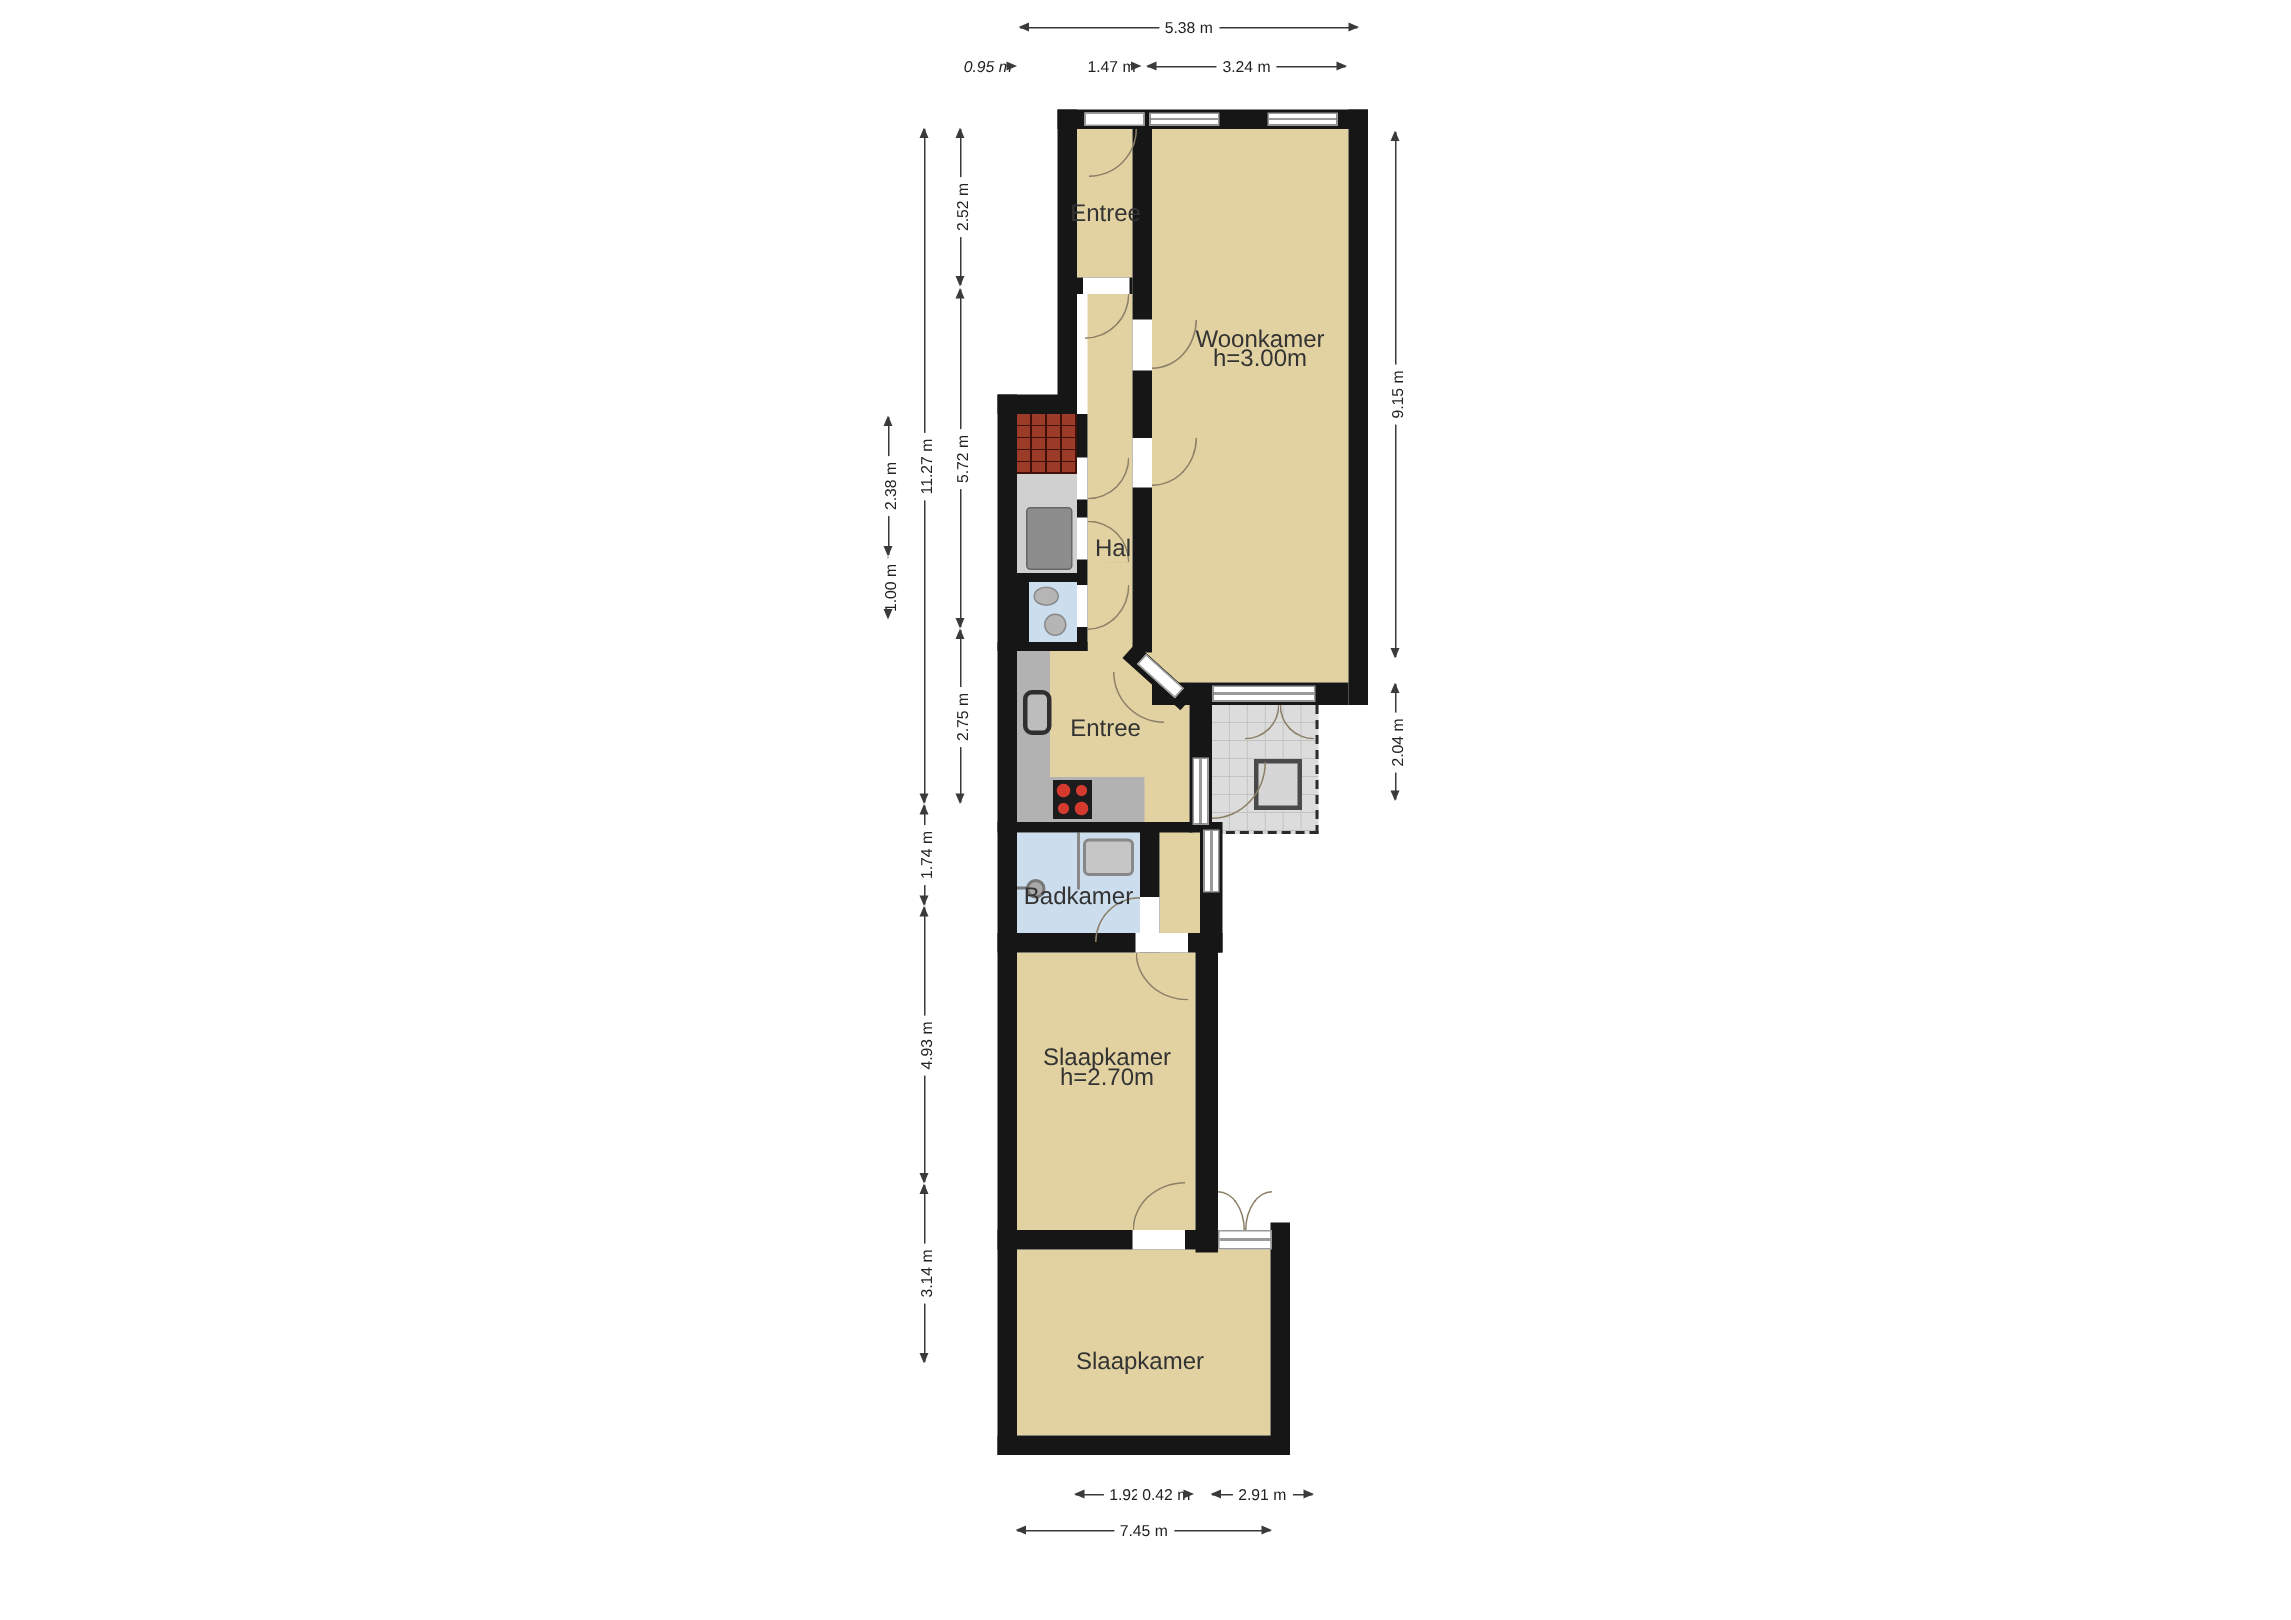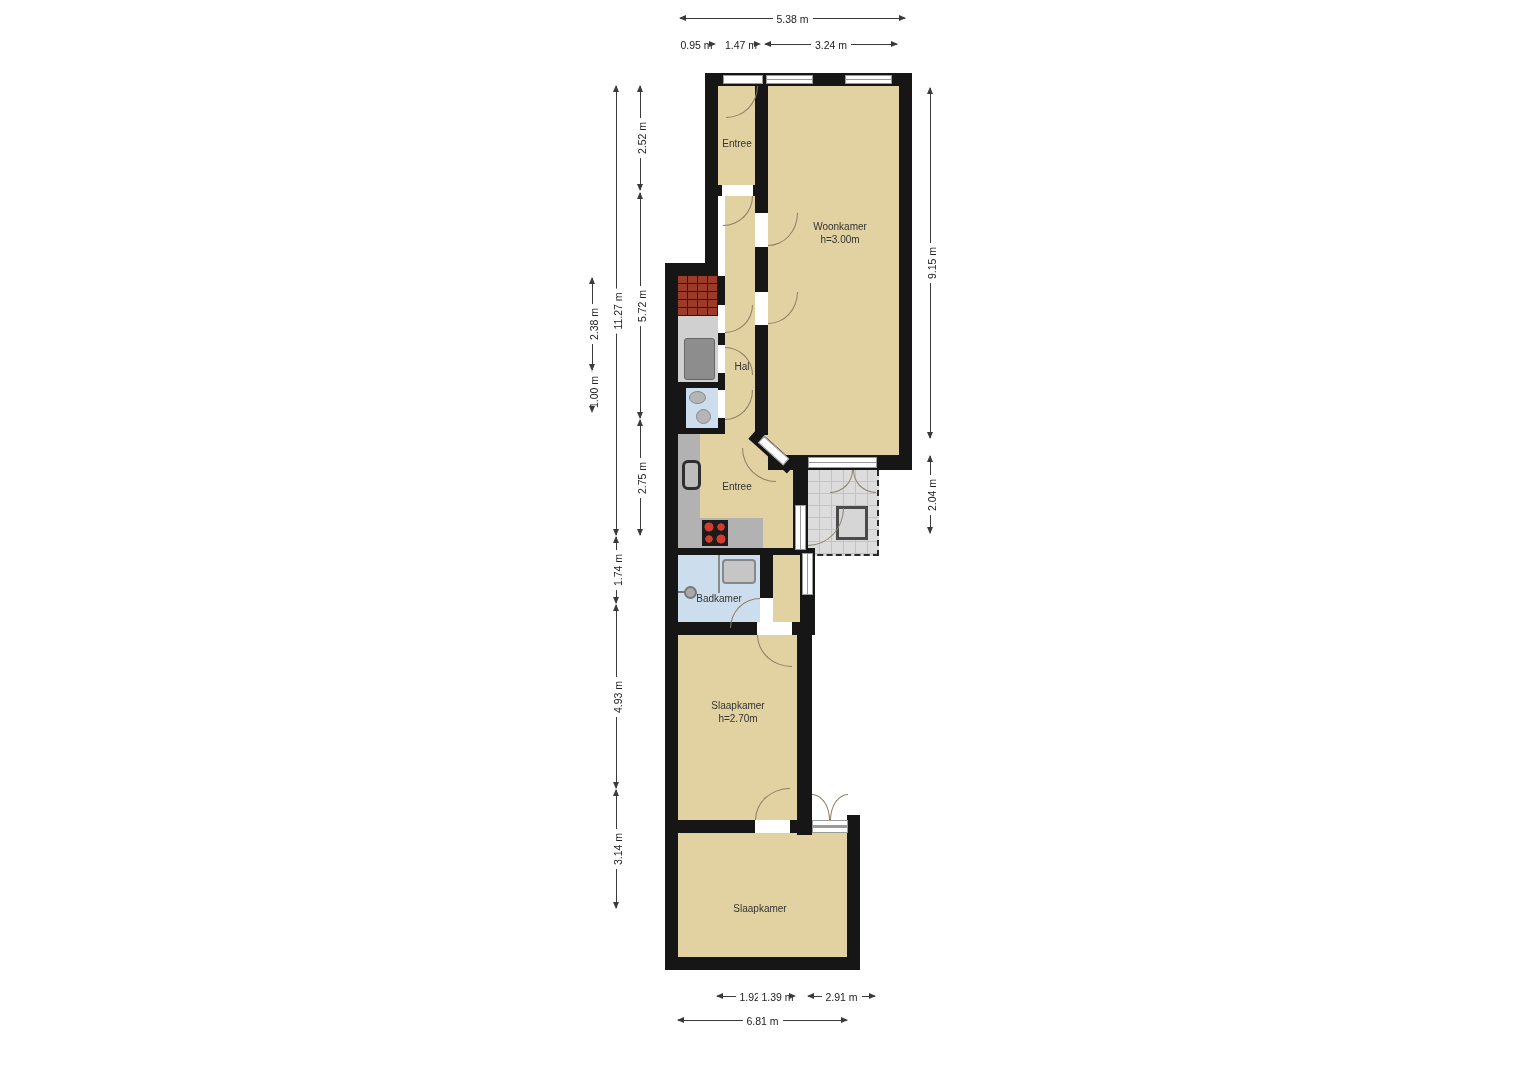--- a/index.html
+++ b/index.html
@@ -19,21 +19,21 @@
      border-right:2px dashed #2a2a2a;border-bottom:2px dashed #2a2a2a;box-sizing:border-box;}
   .win{position:absolute;background:#fff;border:1px solid #9a9a9a;box-sizing:border-box;}
   .win-h{background:linear-gradient(to bottom,#fff 40%,#9a9a9a 40%,#9a9a9a 60%,#fff 60%);}
   .win-v{background:linear-gradient(to right,#fff 40%,#9a9a9a 40%,#9a9a9a 60%,#fff 60%);}
   .open{position:absolute;background:#fff;}
   .arc{position:absolute;box-sizing:border-box;}
   .arc-br{border-right:1.5px solid #8b7f66;border-bottom:1.5px solid #8b7f66;border-radius:0 0 100% 0;}
   .arc-bl{border-left:1.5px solid #8b7f66;border-bottom:1.5px solid #8b7f66;border-radius:0 0 0 100%;}
   .arc-tl{border-left:1.5px solid #8b7f66;border-top:1.5px solid #8b7f66;border-radius:100% 0 0 0;}
   .arc-tr{border-right:1.5px solid #8b7f66;border-top:1.5px solid #8b7f66;border-radius:0 100% 0 0;}
-  .rlabel{position:absolute;transform:translate(-50%,-50%);font-size:10px;line-height:13px;
+  .rlabel{position:absolute;transform:translate(-50%,-50%);font-size:16px;line-height:13px;
           color:#333;text-align:center;white-space:nowrap;}
   .hdim{position:absolute;border-top:1px solid #3a3a3a;height:0;}
   .hdim::before{content:"";position:absolute;left:-1px;top:-4px;
       border-top:3.5px solid transparent;border-bottom:3.5px solid transparent;border-right:7px solid #3a3a3a;}
   .hdim::after{content:"";position:absolute;right:-1px;top:-4px;
       border-top:3.5px solid transparent;border-bottom:3.5px solid transparent;border-left:7px solid #3a3a3a;}
   .vdim{position:absolute;border-left:1px solid #3a3a3a;width:0;}
   .vdim::before{content:"";position:absolute;top:-1px;left:-4px;
       border-left:3.5px solid transparent;border-right:3.5px solid transparent;border-bottom:7px solid #3a3a3a;}
   .vdim::after{content:"";position:absolute;bottom:-1px;left:-4px;
@@ -149,21 +149,21 @@
   <div class="rlabel" style="left:719px;top:598px;text-align:center;"><span>Badkamer</span></div>
   <div class="rlabel" style="left:738px;top:712px;">
     <div>Slaapkamer</div>
     <div>h=2.70m</div>
   </div>
   <div class="rlabel" style="left:760px;top:908px;"><span>Slaapkamer</span></div>
 
   <div class="hdim" style="left:680px;top:18px;width:225px;">
       <span class="dlabel">5.38 m</span>
     </div>
-  <div class="hdim" style="left:678px;top:44px;width:37px;">
+  <div class="hdim" style="left:640px;top:44px;width:37px;font-style:italic;">
       <span class="dlabel">0.95 m</span>
     </div>
   <div class="hdim" style="left:722px;top:44px;width:38px;">
       <span class="dlabel">1.47 m</span>
     </div>
   <div class="hdim" style="left:765px;top:44px;width:132px;">
       <span class="dlabel">3.24 m</span>
     </div>
 
   <div class="vdim" style="left:640px;top:86px;height:104px;">
@@ -198,23 +198,23 @@
       <span class="dlabel">9.15 m</span>
     </div>
   <div class="vdim" style="left:930px;top:456px;height:77px;">
       <span class="dlabel">2.04 m</span>
     </div>
 
   <div class="hdim" style="left:717px;top:996px;width:77px;">
       <span class="dlabel">1.92 m</span>
     </div>
   <div class="hdim" style="left:760px;top:996px;width:35px;">
-      <span class="dlabel">1.39 m</span>
+      <span class="dlabel">0.42 m</span>
     </div>
   <div class="hdim" style="left:808px;top:996px;width:67px;">
       <span class="dlabel">2.91 m</span>
     </div>
   <div class="hdim" style="left:678px;top:1020px;width:169px;">
-      <span class="dlabel">6.81 m</span>
+      <span class="dlabel">7.45 m</span>
     </div>
 
 
 </div>
 
 </body></html>

